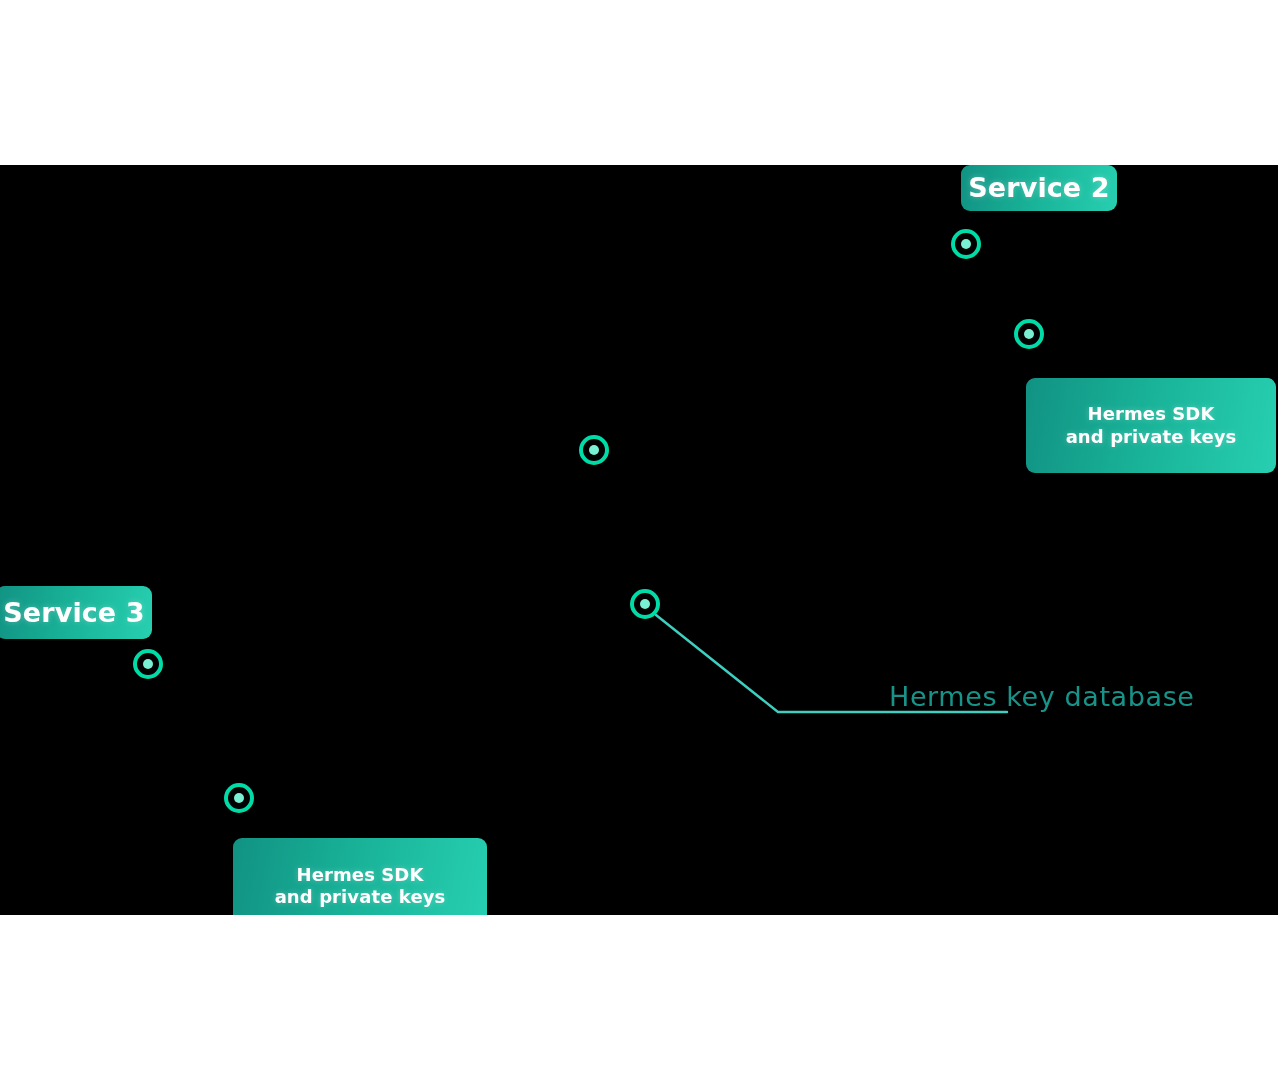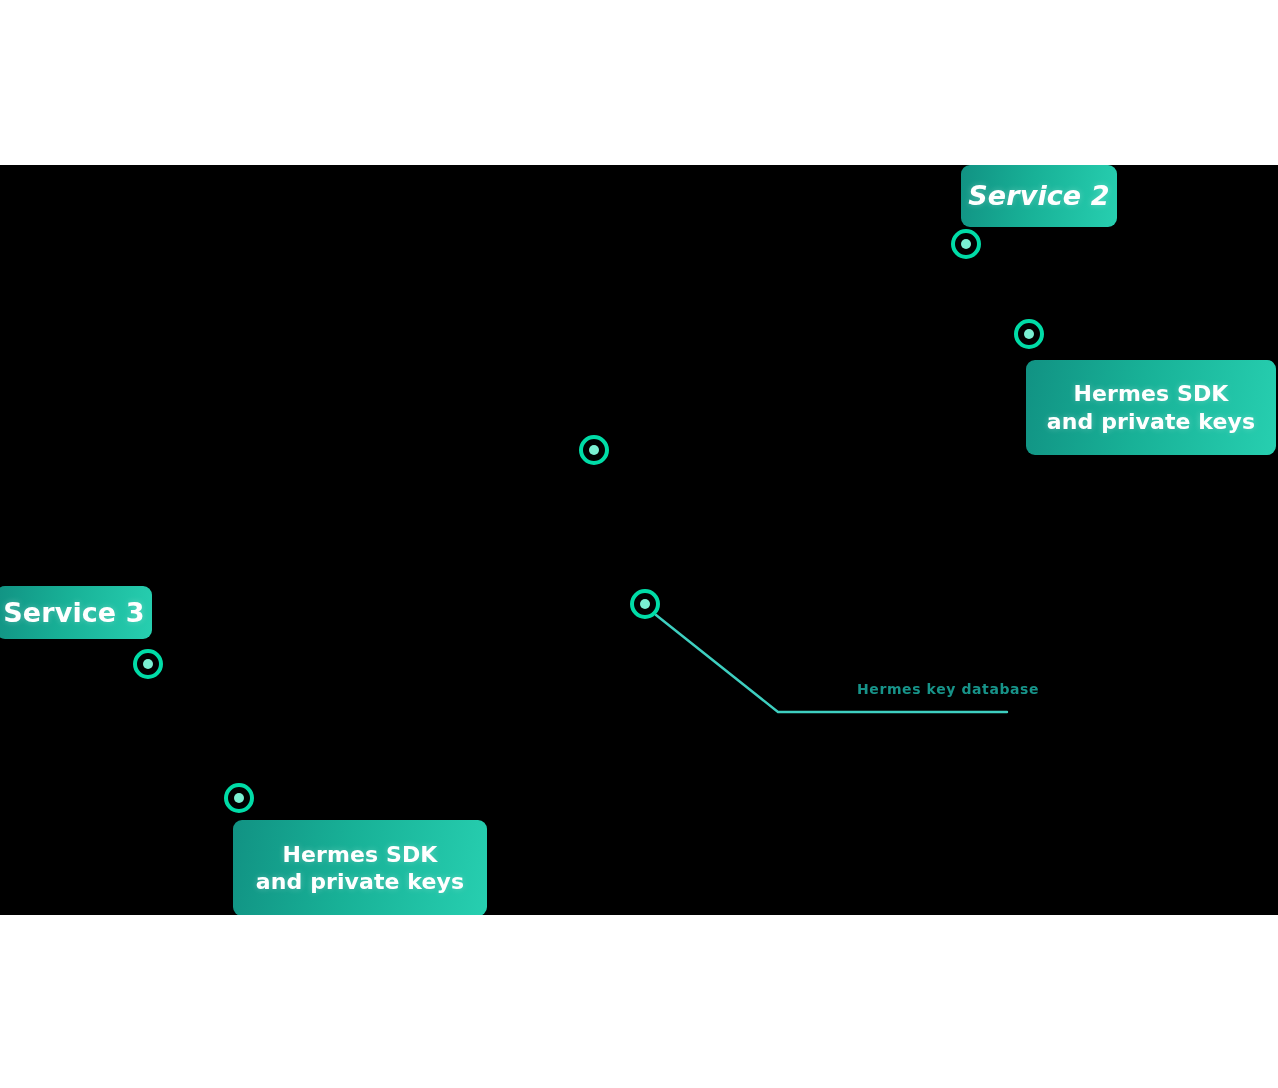--- a/index.html
+++ b/index.html
@@ -37,21 +37,21 @@
     justify-content: center;
     text-align: center;
     font-weight: 700;
     letter-spacing: 0.1px;
     line-height: 1.24;
     text-shadow: 0 0 6px rgba(255,255,255,0.28);
     box-shadow: 0 2px 10px rgba(0,0,0,0.55);
     user-select: none;
   }
   .node.small { font-size: 27px; }
-  .node.multi { font-size: 22px; padding: 18px 18px; }
+  .node.multi { font-size: 18px; padding: 18px 18px; margin-top: 18px; }
 
   
   .marker {
     position: absolute;
     box-sizing: border-box;
     width: 30px;
     height: 30px;
     border-radius: 50%;
     border: 4px solid #00dca7;
     background: transparent;
@@ -71,40 +71,41 @@
     position: absolute;
     left: 0;
     top: 0;
     width: 1278px;
     height: 750px;
     pointer-events: none;
   }
   .annotation-label {
     position: absolute;
     font-family: "DejaVu Sans", "Liberation Sans", sans-serif;
-    font-weight: 700;
-    font-size: 14px;
+    font-weight: 400;
+    font-size: 27px;
     letter-spacing: 0.6px;
     color: #179389;
     white-space: nowrap;
     user-select: none;
+    margin-left: 32px;
   }
 </style>
 </head>
 <body>
 
 <div id="canvas">
 
   <div id="stage" style="top: 165px; height: 750px; background: rgb(0, 0, 0);">
 
     <svg id="annotation-svg" viewBox="0 0 1278 750" preserveAspectRatio="none">
       <polyline id="leader" fill="none" stroke="#3ecfc0" stroke-width="2.4" stroke-linecap="round" stroke-linejoin="round" points="656,450 778,547 1007,547"></polyline>
     </svg>
 
-    <div class="node small" id="node-service-2" style="left: 961px; top: 0px; width: 156px; height: 62px; background: linear-gradient(100deg, rgb(17, 146, 131) 0%, rgb(24, 177, 151) 45%, rgb(39, 207, 176) 100%); color: rgb(255, 255, 255); font-style: italic;">
+    <div class="node small" id="node-service-2" style="left: 961px; top: 0px; width: 156px; height: 46px; background: linear-gradient(100deg, rgb(17, 146, 131) 0%, rgb(24, 177, 151) 45%, rgb(39, 207, 176) 100%); color: rgb(255, 255, 255);">
       <span>Service 2</span>
     </div>
 
     <div class="node multi" id="node-hermes-sdk-right" style="left: 1026px; top: 195px; width: 250px; height: 95px; background: linear-gradient(100deg, rgb(17, 146, 131) 0%, rgb(24, 177, 151) 45%, rgb(39, 207, 176) 100%); color: rgb(255, 255, 255);">
       <span>
         <span>Hermes SDK</span><br>
         <span>and private keys</span>
       </span>
     </div>
 

